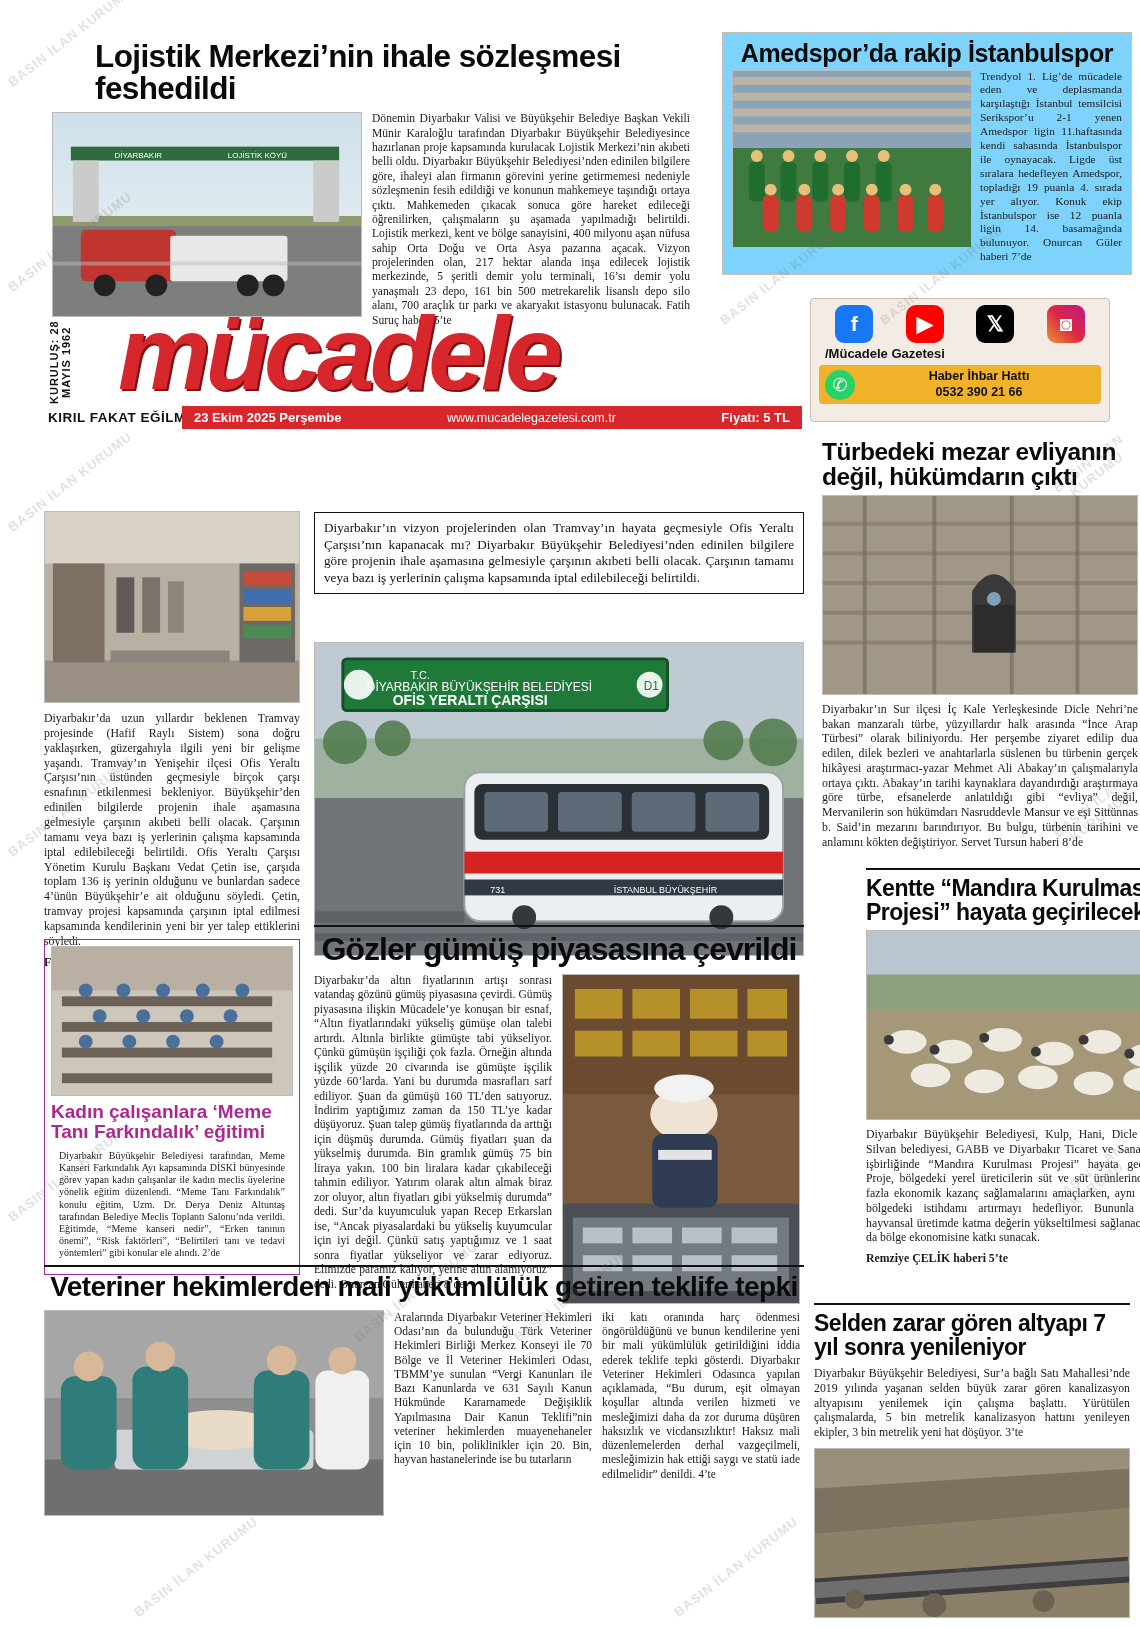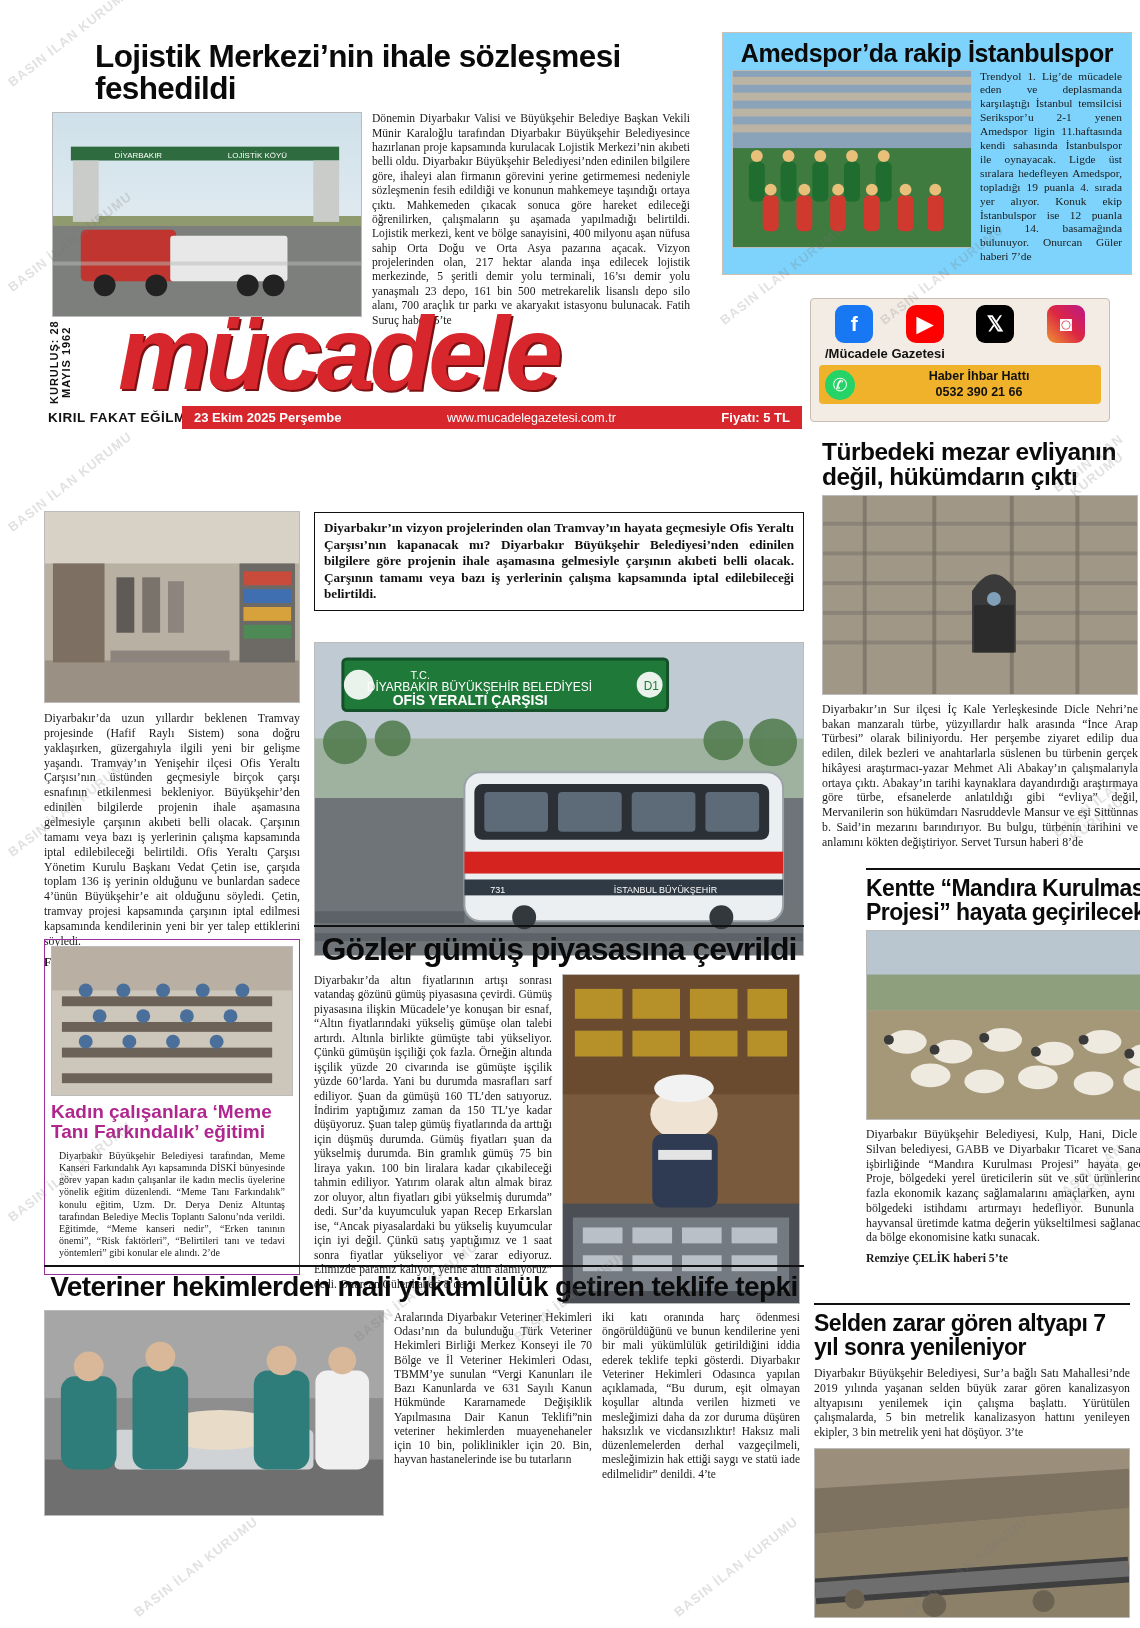--- a/index.html
+++ b/index.html
@@ -116,21 +116,21 @@
 
   .lead-hl {
     position: absolute; left: 22px; top: 0; width: 760px;
     font-family: "Liberation Sans", sans-serif; font-weight: bold;
     font-size: 53px; letter-spacing: -2px; line-height: 0.98; color: #0a0a0a;
   }
 
   .lead-deck {
     position: absolute; left: 292px; top: 73px; width: 490px;
     border: 1.5px solid #111; padding: 7px 9px;
-    font-family: "Liberation Serif", serif; font-weight: bold;
+    font-family: "Liberation Serif", serif; font-weight: normal;
     font-size: 13.2px; line-height: 1.25; text-align: justify;
   }
   .lead-photo-left { position: absolute; left: 22px; top: 72px; width: 256px; height: 192px; border: 1px solid #bbb; }
   .lead-photo-big { position: absolute; left: 292px; top: 158px; width: 490px; height: 314px; border: 1px solid #bbb; margin-top: 45px; }
   .lead-col {
     position: absolute; left: 22px; top: 272px; width: 256px;
     font-size: 11.8px; line-height: 1.26;
   }
   .byline { font-weight: bold; margin-top: 6px; }
 

